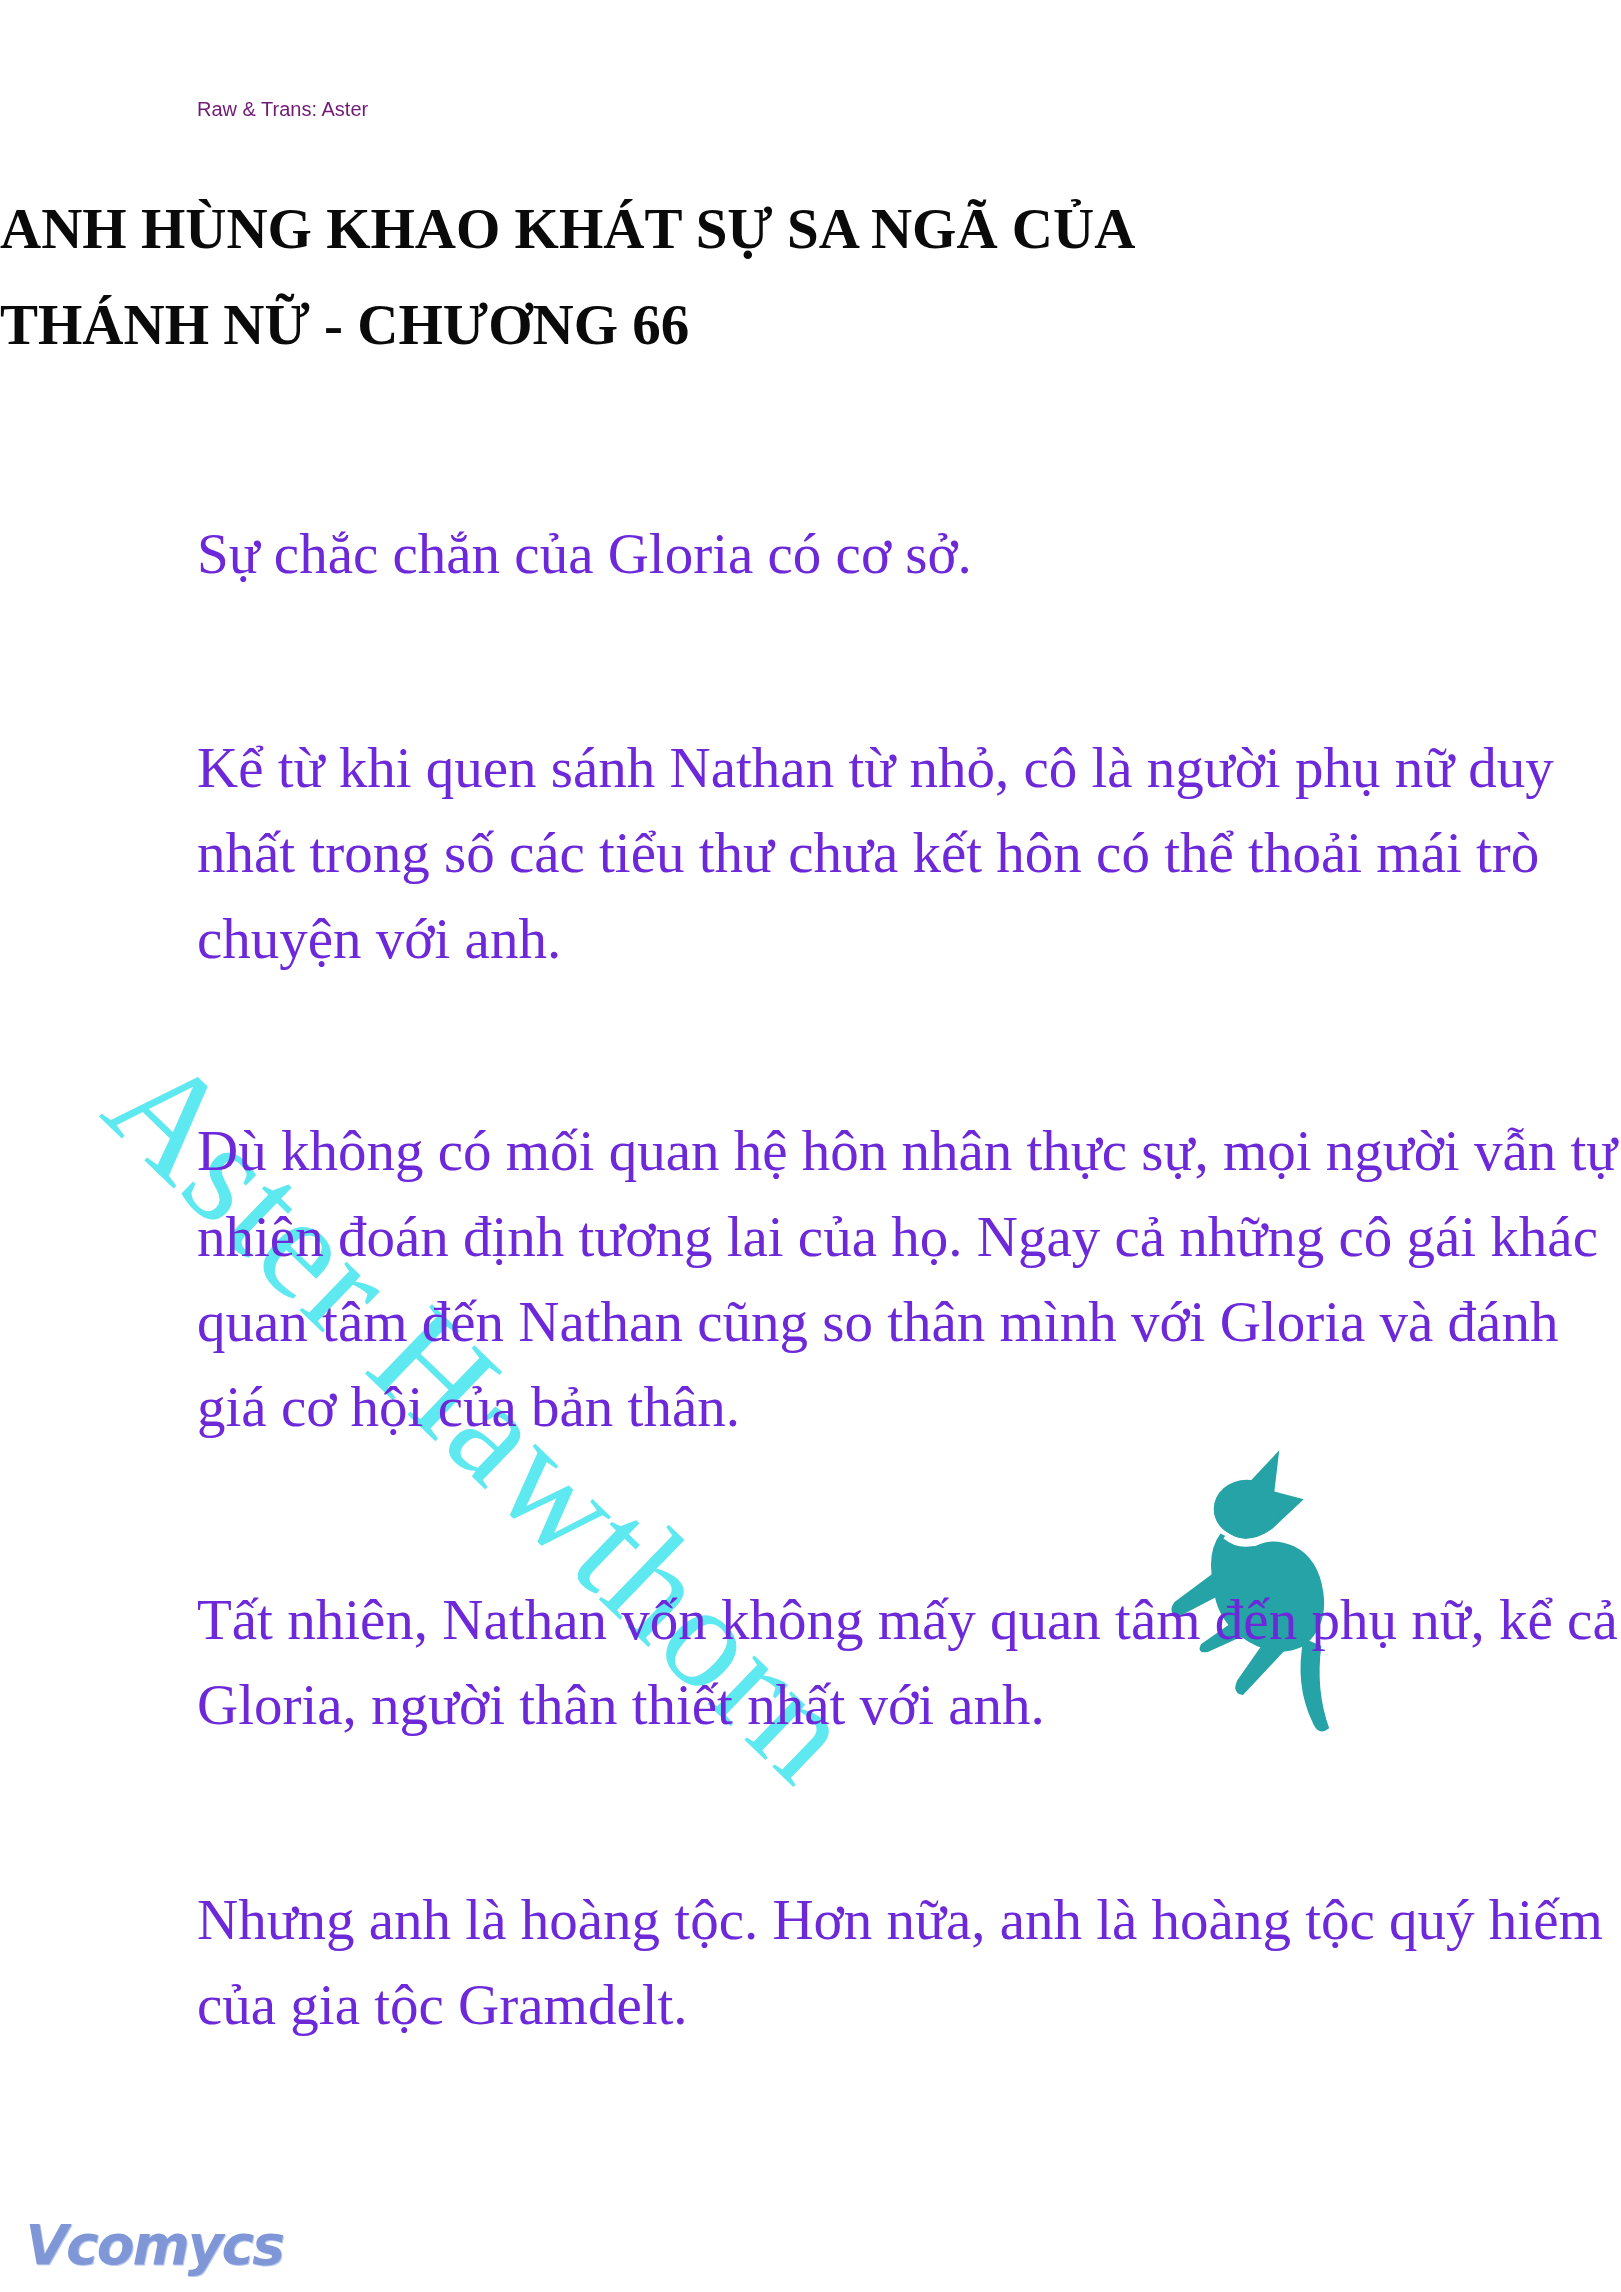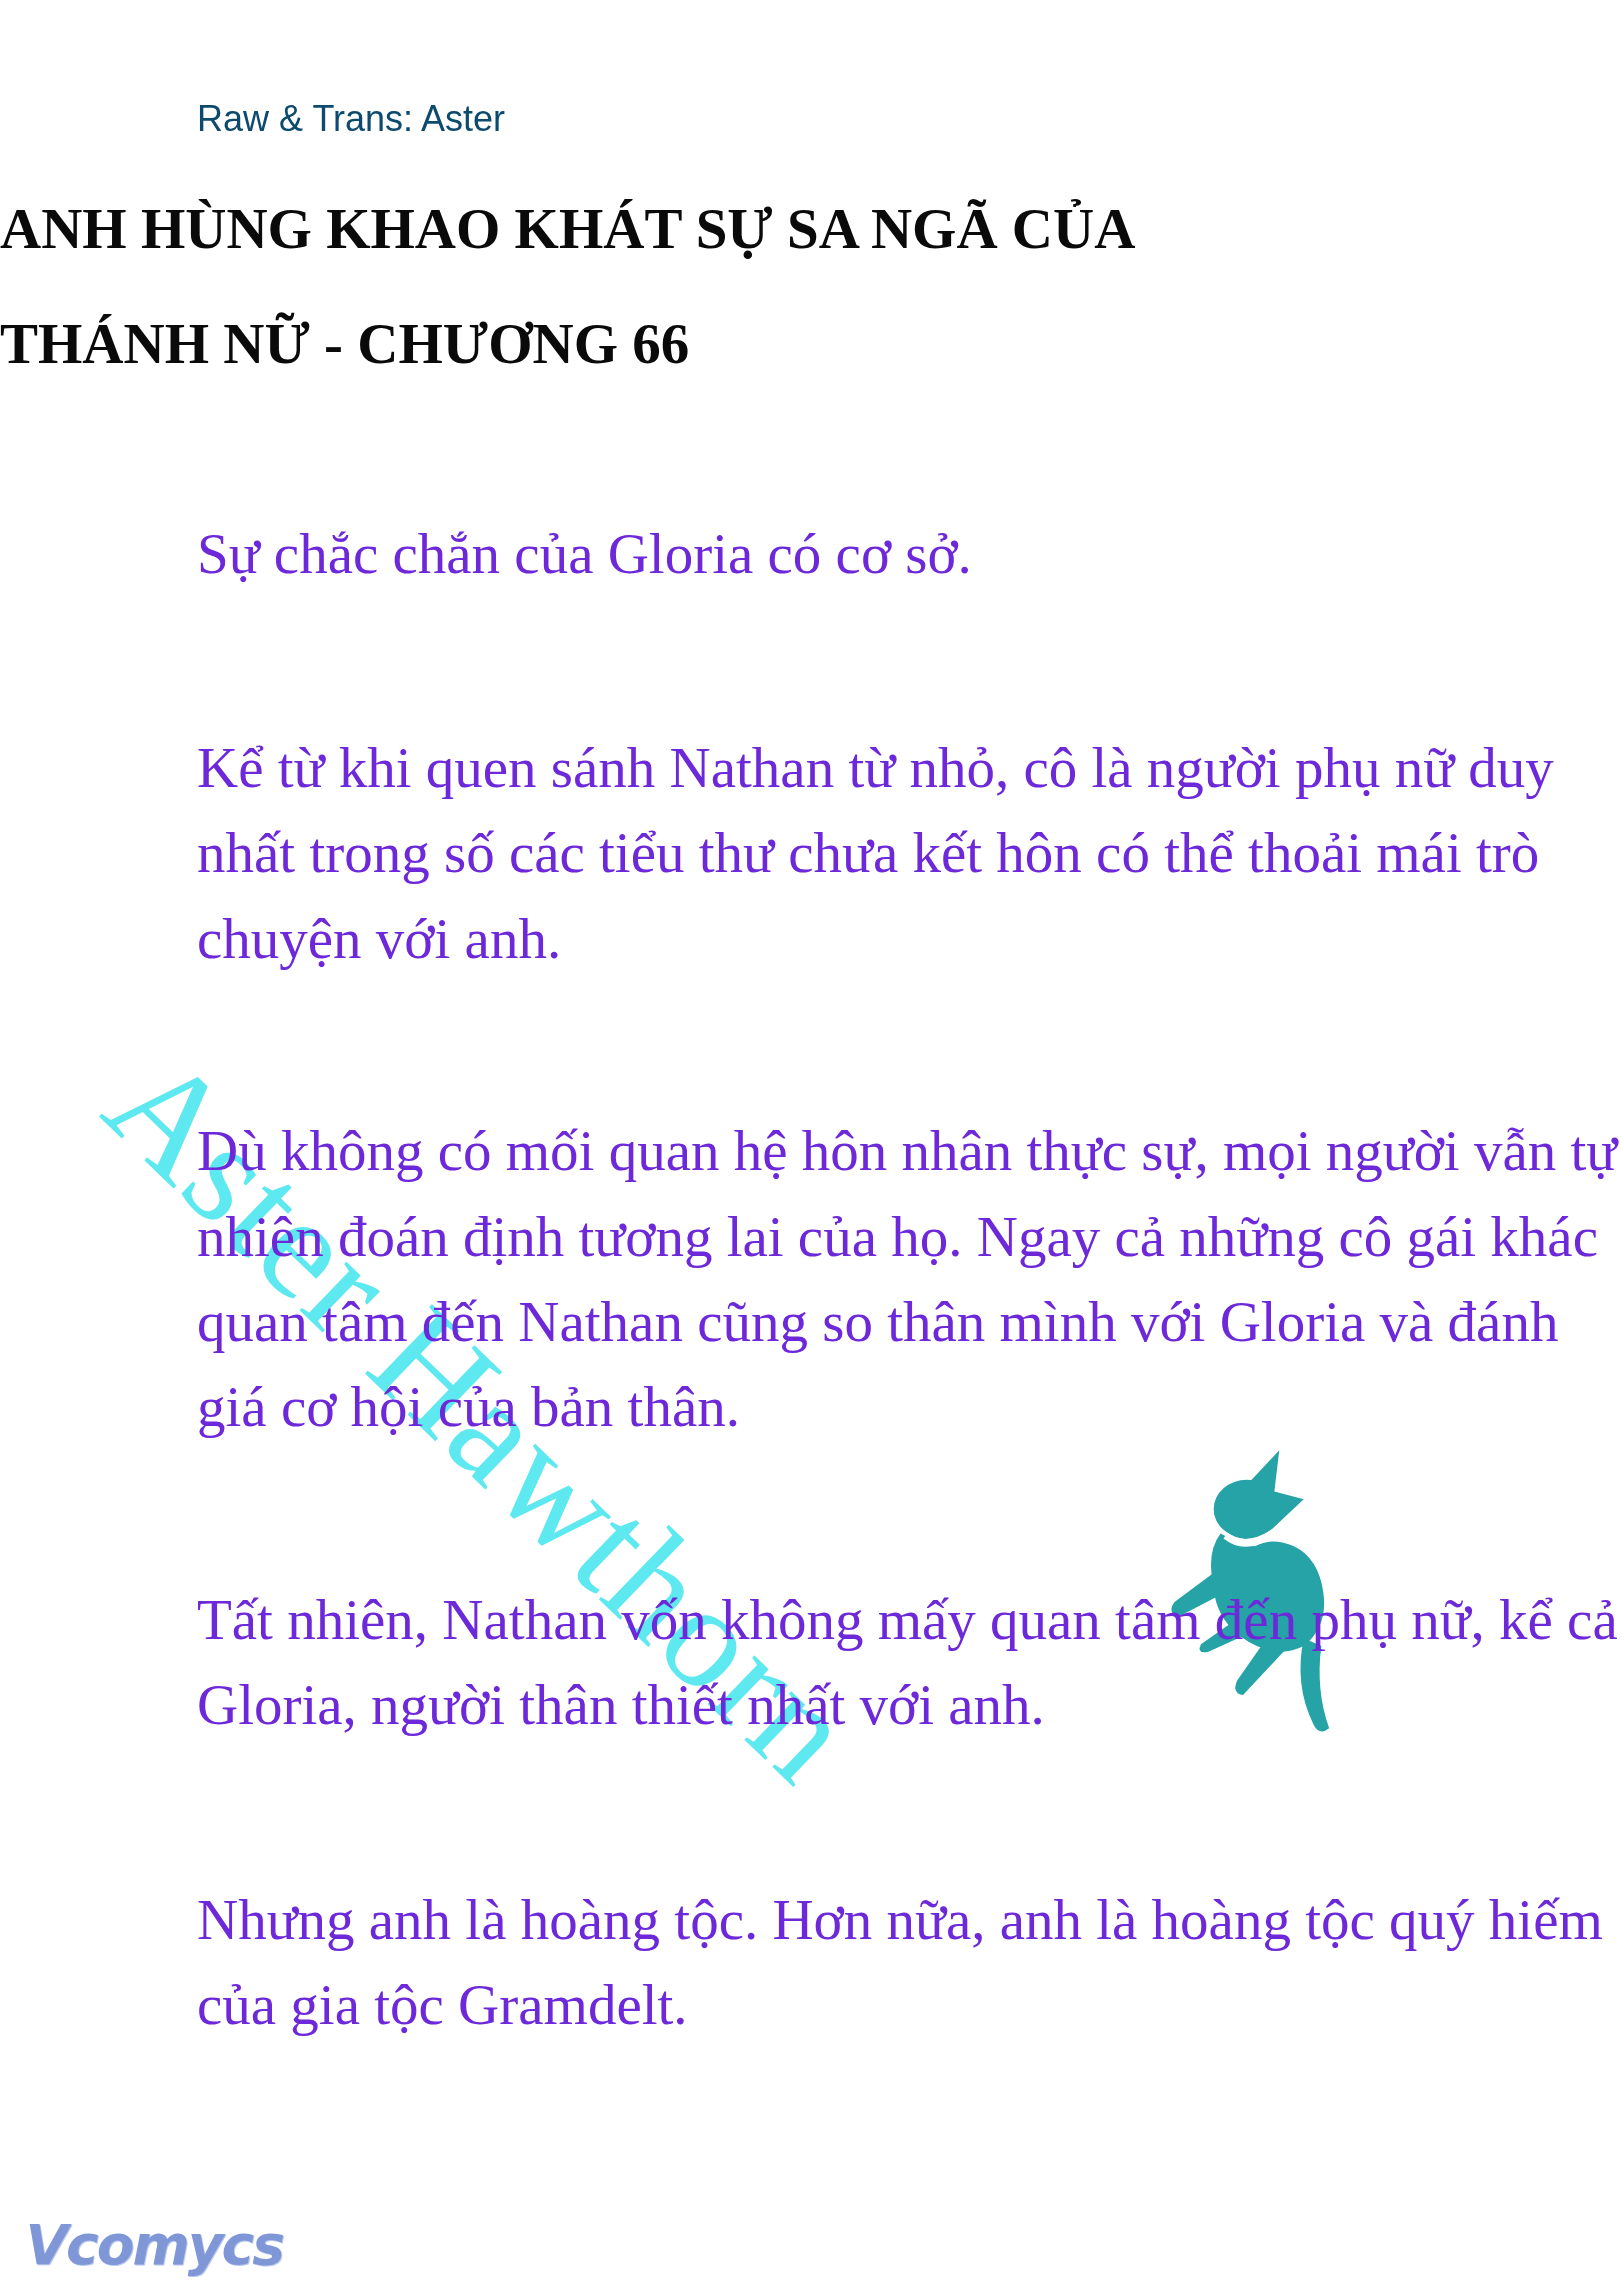--- a/index.html
+++ b/index.html
@@ -1,29 +1,29 @@
 <!DOCTYPE html>
 <html><head>
 <meta charset="utf-8">
 <style>
   html, body { margin: 0; padding: 0; background: #ffffff; }
   body { width: 1621px; height: 2293px; position: relative; overflow: hidden; }
   .page { position: absolute; left: 0; top: 0; width: 1621px; height: 2293px; background: #ffffff; }
   .credit {
     position: absolute; left: 197px; top: 98px;
-    font-family: "Liberation Sans", sans-serif; font-size: 36px; color: #0c4a6e;
+    font-family: "Liberation Sans", sans-serif; font-size: 20px; color: #701a75;
     white-space: nowrap;
   }
   .title {
     position: absolute; left: 0; width: 1493px; text-align: left;
     font-family: "Liberation Serif", serif; font-weight: bold; font-size: 57px;
     color: #0a0a0a; white-space: nowrap; letter-spacing: 0px;
   }
   .title.l1 { top: 196px; }
-  .title.l2 { top: 311px; }
+  .title.l2 { top: 292px; }
   .line {
     position: absolute; left: 197px;
     font-family: "Liberation Serif", serif; font-size: 57px; color: #6d28d9;
     white-space: nowrap;
   }
   .watermark {
     position: absolute; left: 191px; top: 1019px;
     transform-origin: 0 0; transform: rotate(44deg);
     font-family: "Liberation Serif", serif; font-size: 147px; color: #5ee8ef;
     white-space: nowrap; z-index: 1; pointer-events: none;

